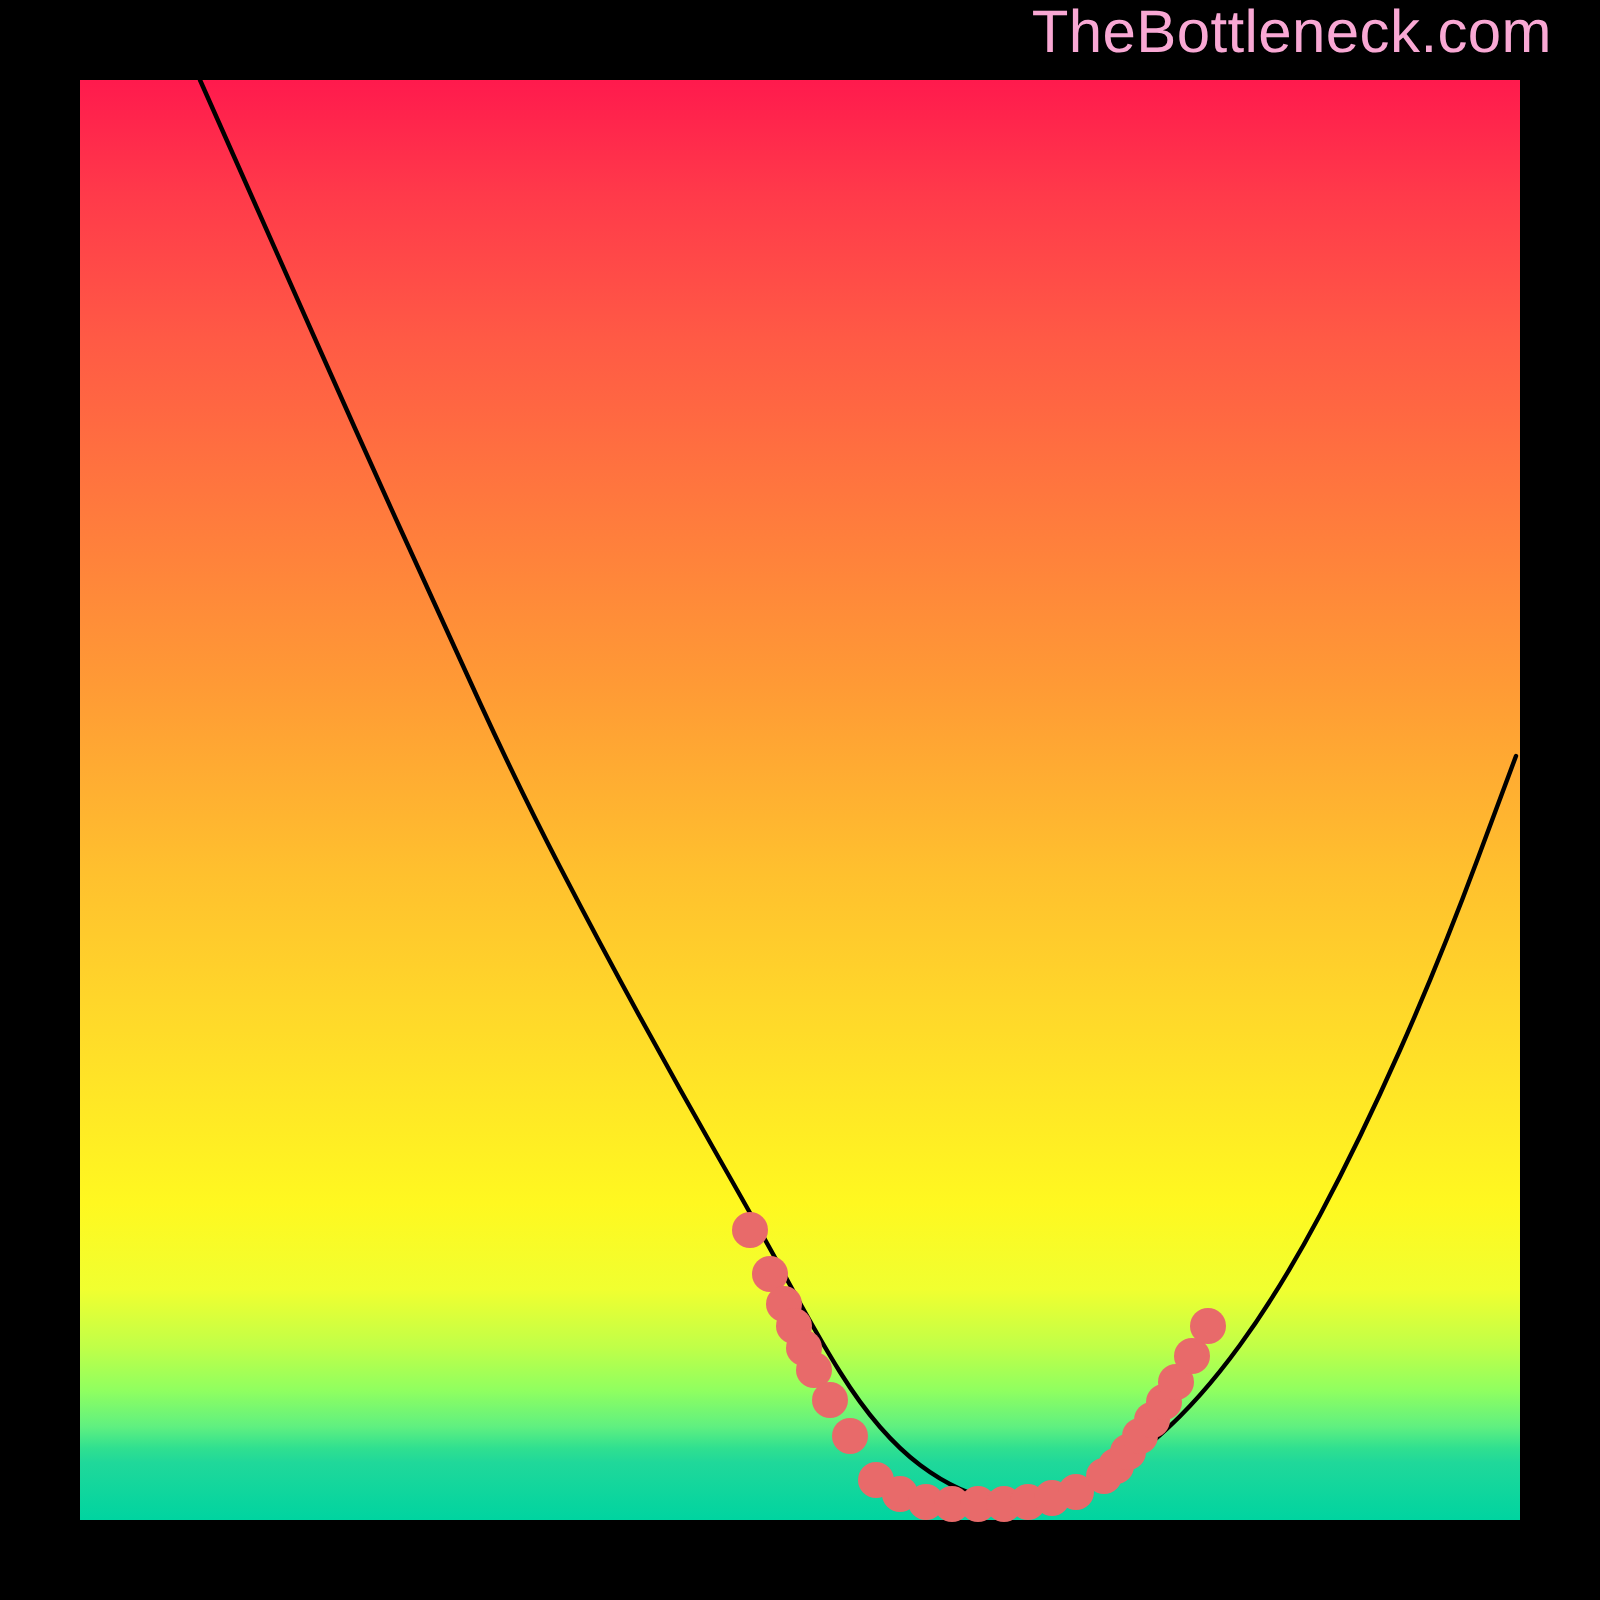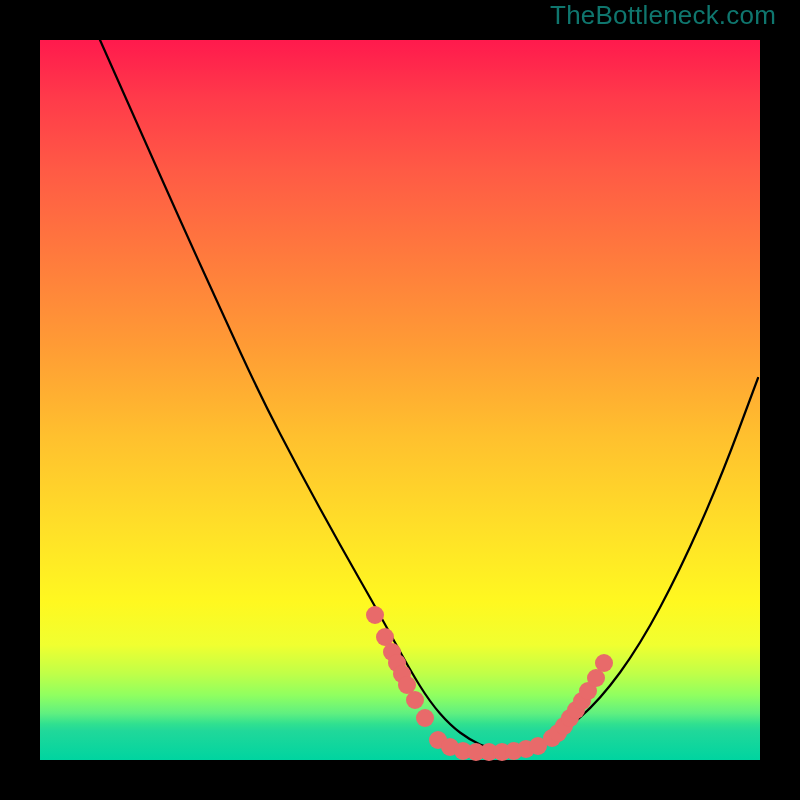--- a/index.html
+++ b/index.html
@@ -48,22 +48,22 @@
     left: 0;
     top: 0;
     width: 720px;
     height: 720px;
     overflow: visible;
   }
   .watermark {
     position: absolute;
     top: 0px;
     right: 24px;
-    color: #0f766e;
-    font-size: 26px;
+    color: #f9a8d4;
+    font-size: 30px;
     font-weight: 500;
     letter-spacing: 0.2px;
     user-select: none;
   }
 </style>
 </head>
 <body>
 
 <div class="frame">
   <div class="plot">

